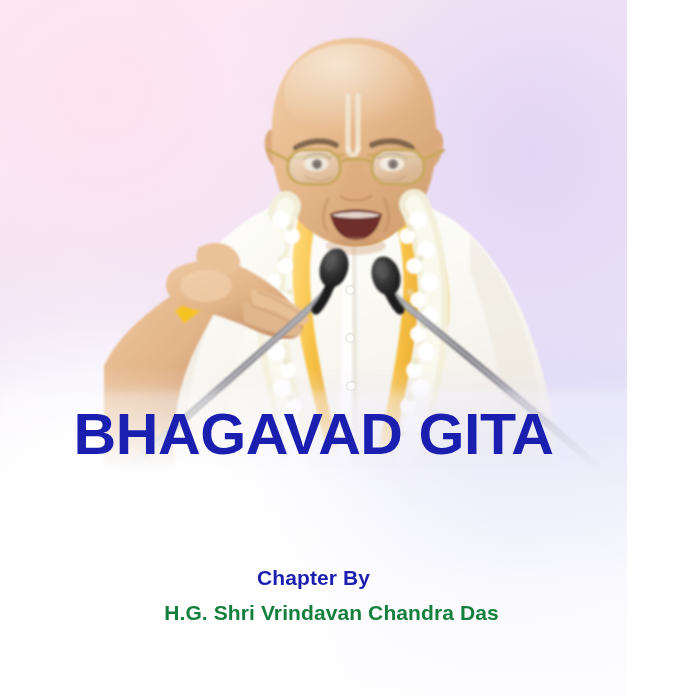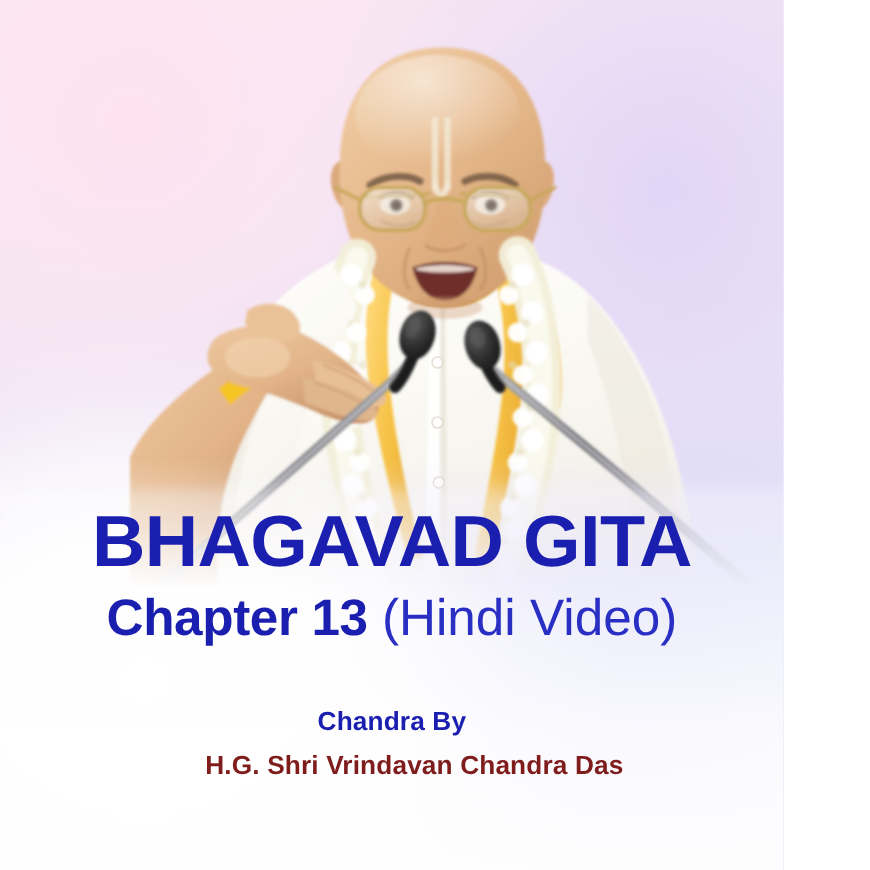--- a/index.html
+++ b/index.html
@@ -165,21 +165,21 @@
     font-weight: 700;
     font-size: 21px;
     color: #1b1fb0;
     margin: 0;
     letter-spacing: 0.1px;
   }
   .credit-line-2 {
     font-family: "Liberation Sans", sans-serif;
     font-weight: 700;
     font-size: 21px;
-    color: #7f1d1d;
+    color: #15803d;
     margin: 11px 0 0 0;
     letter-spacing: 0.1px;
     padding-left: 36px;
   }
 </style>
 </head>
 <body>
 
 <div id="poster" style="width: 627px; height: 696px;">
 
@@ -492,23 +492,20 @@
         <ellipse cx="386" cy="276" rx="14" ry="20" transform="rotate(-16 386 276)" fill="url(#gMic)"></ellipse>
         <ellipse cx="382" cy="270" rx="6" ry="9" transform="rotate(-16 382 270)" fill="#5d5d5d" opacity="0.45"></ellipse>
       </g>
 
       <rect x="0" y="392" width="696" height="78" fill="#ffffff" opacity="0.30" filter="url(#fSoft4)"></rect>
     </svg>
   </div>
 
   <div class="text-block">
     <h1 class="title-main">BHAGAVAD GITA</h1>
-    <div class="title-sub">
-      <span class="chapter-bold">Chapter 13</span><span class="chapter-light"> (Hindi Video)</span>
-    </div>
   </div>
 
   <div class="credit-block">
-    <p class="credit-line-1">Chandra By</p>
+    <p class="credit-line-1">Chapter By</p>
     <p class="credit-line-2">H.G. Shri Vrindavan Chandra Das</p>
   </div>
 
 </div>
 
 </body></html>

